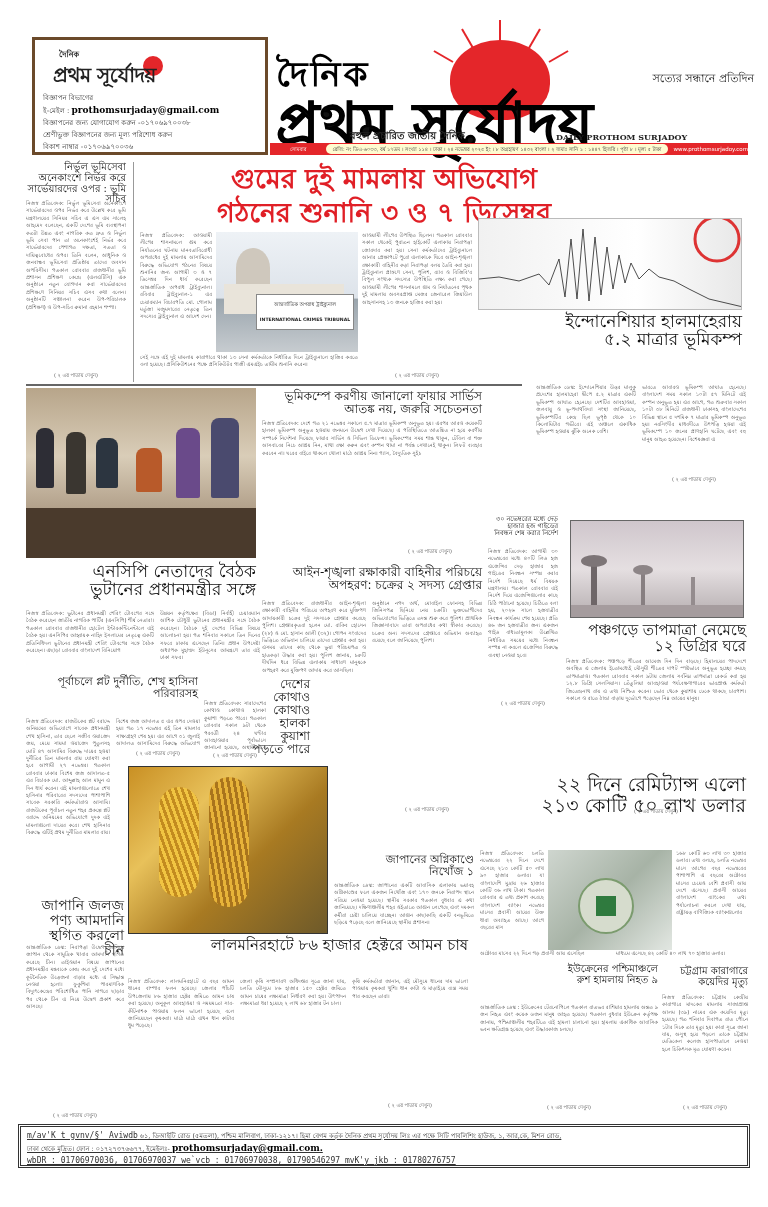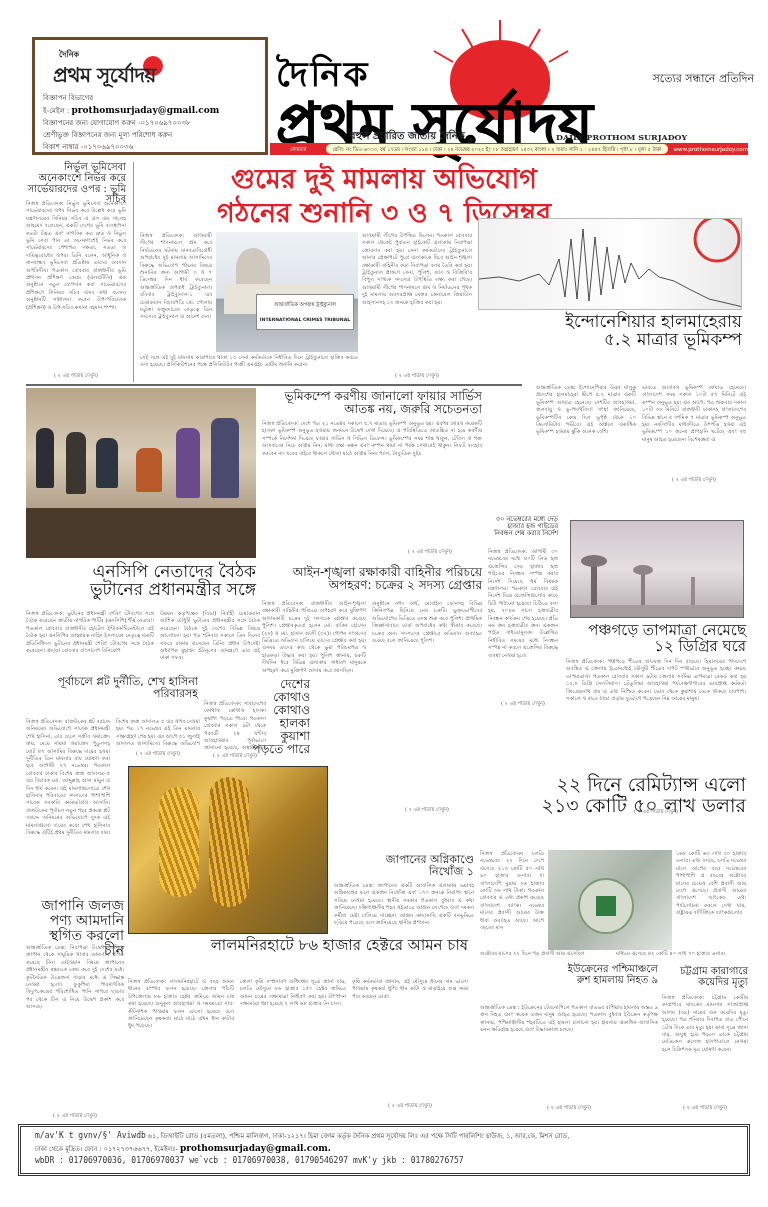--- a/index.html
+++ b/index.html
@@ -31,21 +31,21 @@
   .mast .tagline { position: absolute; right: 14px; top: 40px; font-size: 11px; color: #111; }
   .mast .subtitle { position: absolute; left: 78px; top: 98px; font-size: 10px; font-weight: bold; }
   .mast .english { position: absolute; left: 284px; top: 102px; font-family: "DejaVu Serif", serif; font-size: 8px; font-weight: bold; }
   .infobar { left: 270px; top: 143px; width: 478px; height: 12px; background: #e4262a; font-size: 5px; line-height: 12px; color: #fff; display: flex; align-items: center; }
   .infobar .day { width: 70px; text-align: center; }
   .infobar .meta { background: #fffbd0; color: #333; border-radius: 5px; padding: 0 6px; height: 10px; line-height: 10px; white-space: nowrap; }
   .infobar .url { margin-left: 6px; font-size: 5.5px; white-space: nowrap; }
 
   .lead { left: 140px; top: 162px; width: 488px; font-size: 27px; color: #e01f26; font-weight: bold; text-align: center; line-height: 34px; }
 
-  .footer { left: 18px; top: 1124px; width: 732px; height: 52px; border: 3px double #333; padding: 3px 14px; font-size: 6.5px; color: #333; line-height: 12px; }
+  .footer { left: 18px; top: 1124px; width: 732px; height: 44px; border: 3px double #333; padding: 3px 6px; font-size: 6.5px; color: #333; line-height: 12px; text-decoration: underline; }
   .footer .mono { font-family: "DejaVu Sans Mono", monospace; font-size: 8px; }
   .footer b { font-family: "DejaVu Serif", serif; font-size: 9px; color: #000; }
 </style>
 </head>
 <body>
 
 <div class="abs ad-box">
   <div class="ad-logo-small">
     <span class="sun"></span>
     <span class="dainik">দৈনিক</span>

